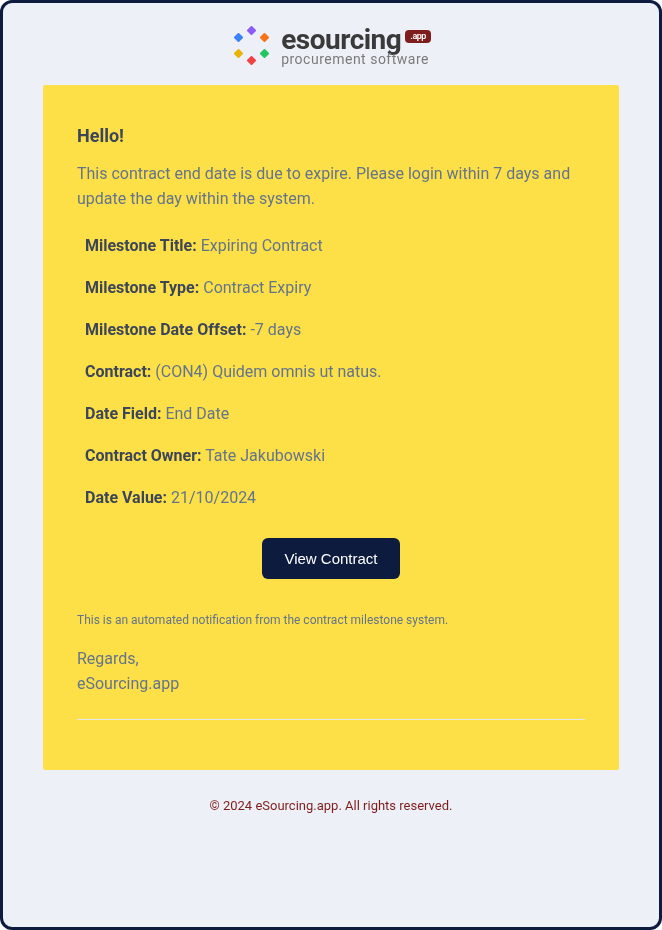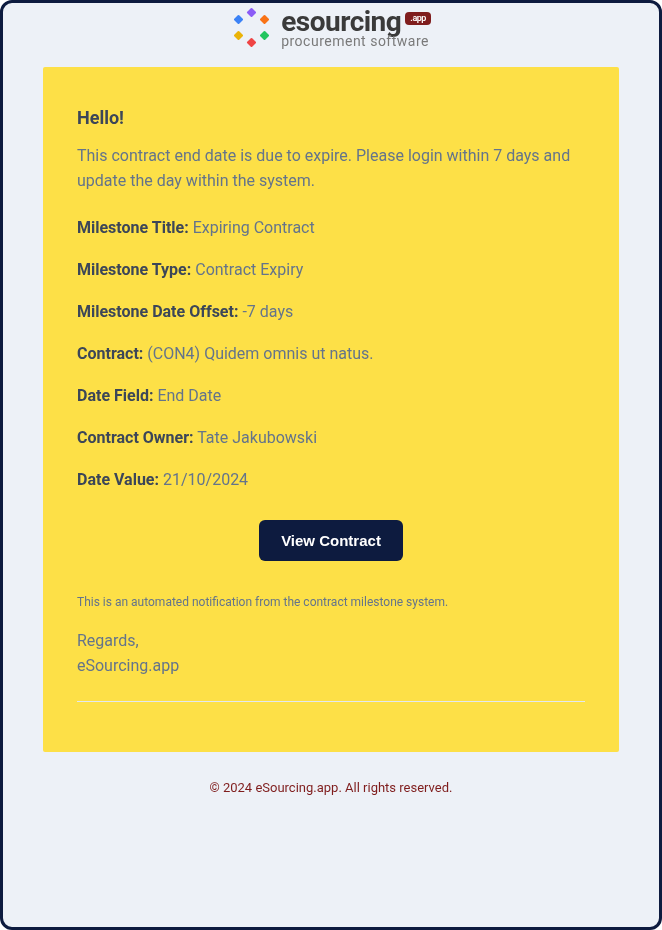--- a/index.html
+++ b/index.html
@@ -18,21 +18,21 @@
       height: 930px;
       border: 3px solid #0d1b3f;
       border-radius: 12px;
       background: #edf1f7;
       overflow: hidden;
     }
     .logo-area {
       display: flex;
       justify-content: center;
       align-items: center;
-      padding: 4px 0 18px 0;
+      padding: 22px 0 18px 0;
     }
     .logo-wrap {
       display: flex;
       align-items: center;
       gap: 8px;
     }
     .logo-mark {
       width: 42px;
       height: 42px;
       position: relative;
@@ -87,35 +87,36 @@
     }
     .field-row {
       font-size: 16px;
       color: #64748b;
       line-height: 1.5;
       margin-bottom: 18px;
     }
     .field-label {
       font-weight: 700;
       color: #3c4658;
+      margin-left: 8px;
     }
     .button-row {
       display: flex;
       justify-content: center;
       margin: 28px 0 32px 0;
     }
     .view-button {
       background: #0d1b3f;
       color: #ffffff;
       border: none;
       padding: 12px 22px;
       font-size: 15px;
       border-radius: 6px;
       cursor: pointer;
-      font-weight: 700;
+      font-weight: 400;
     }
     .footer-note {
       font-size: 12px;
       color: #64748b;
       line-height: 1.55;
       margin-bottom: 18px;
     }
     .signoff {
       font-size: 16px;
       color: #64748b;

